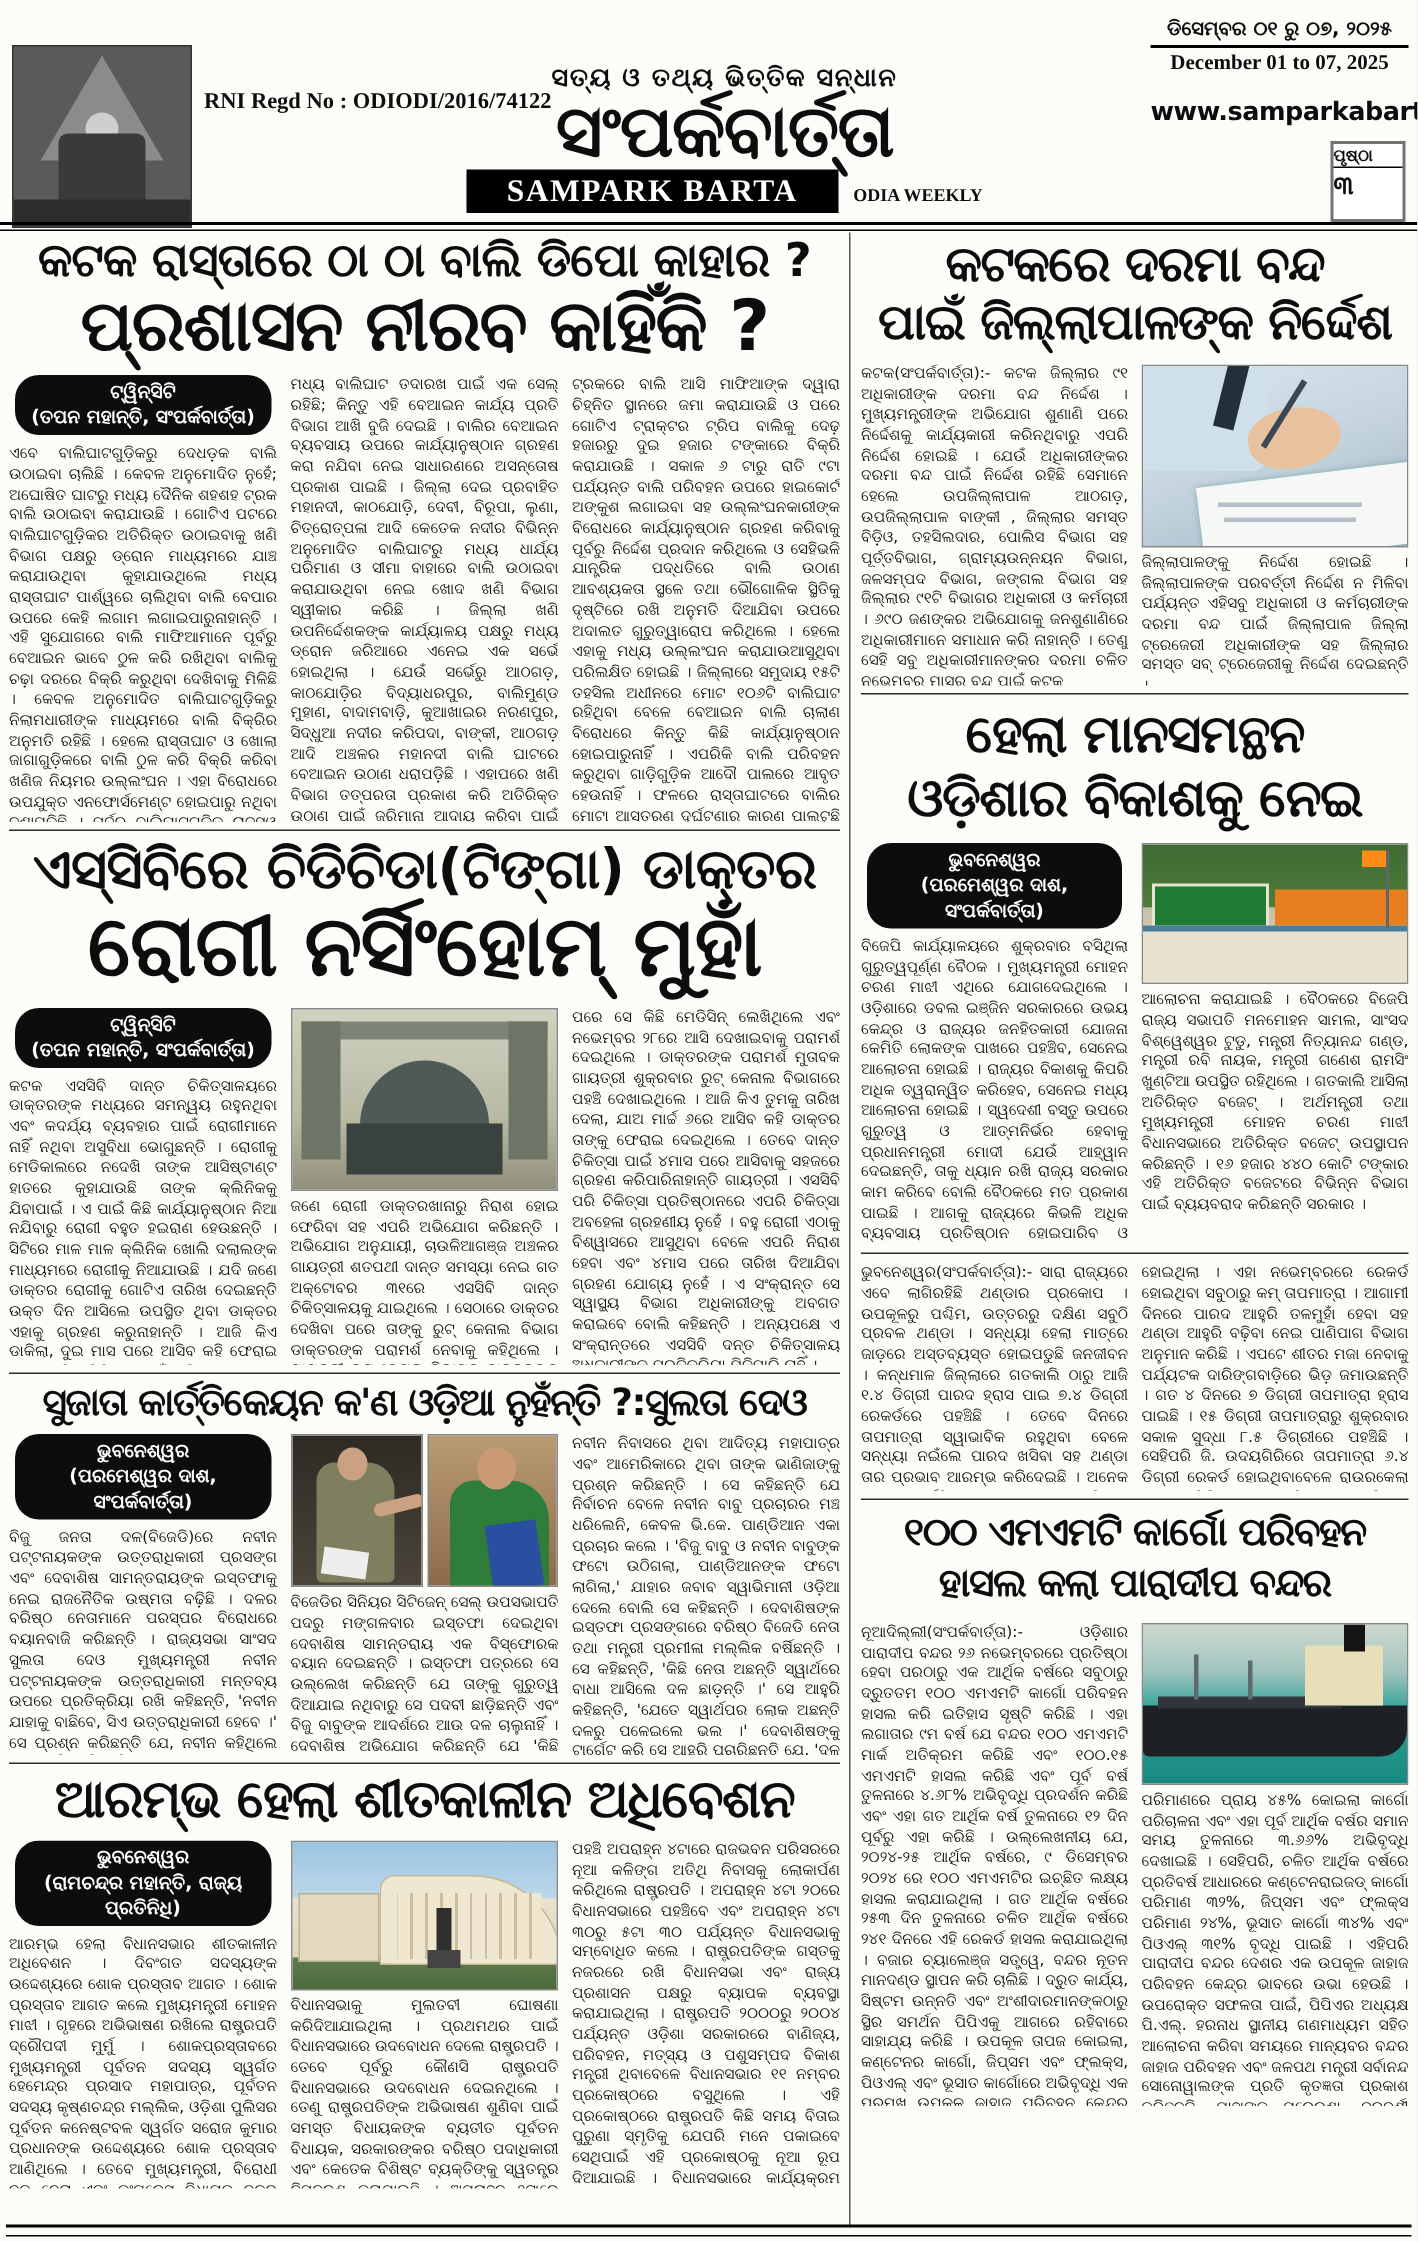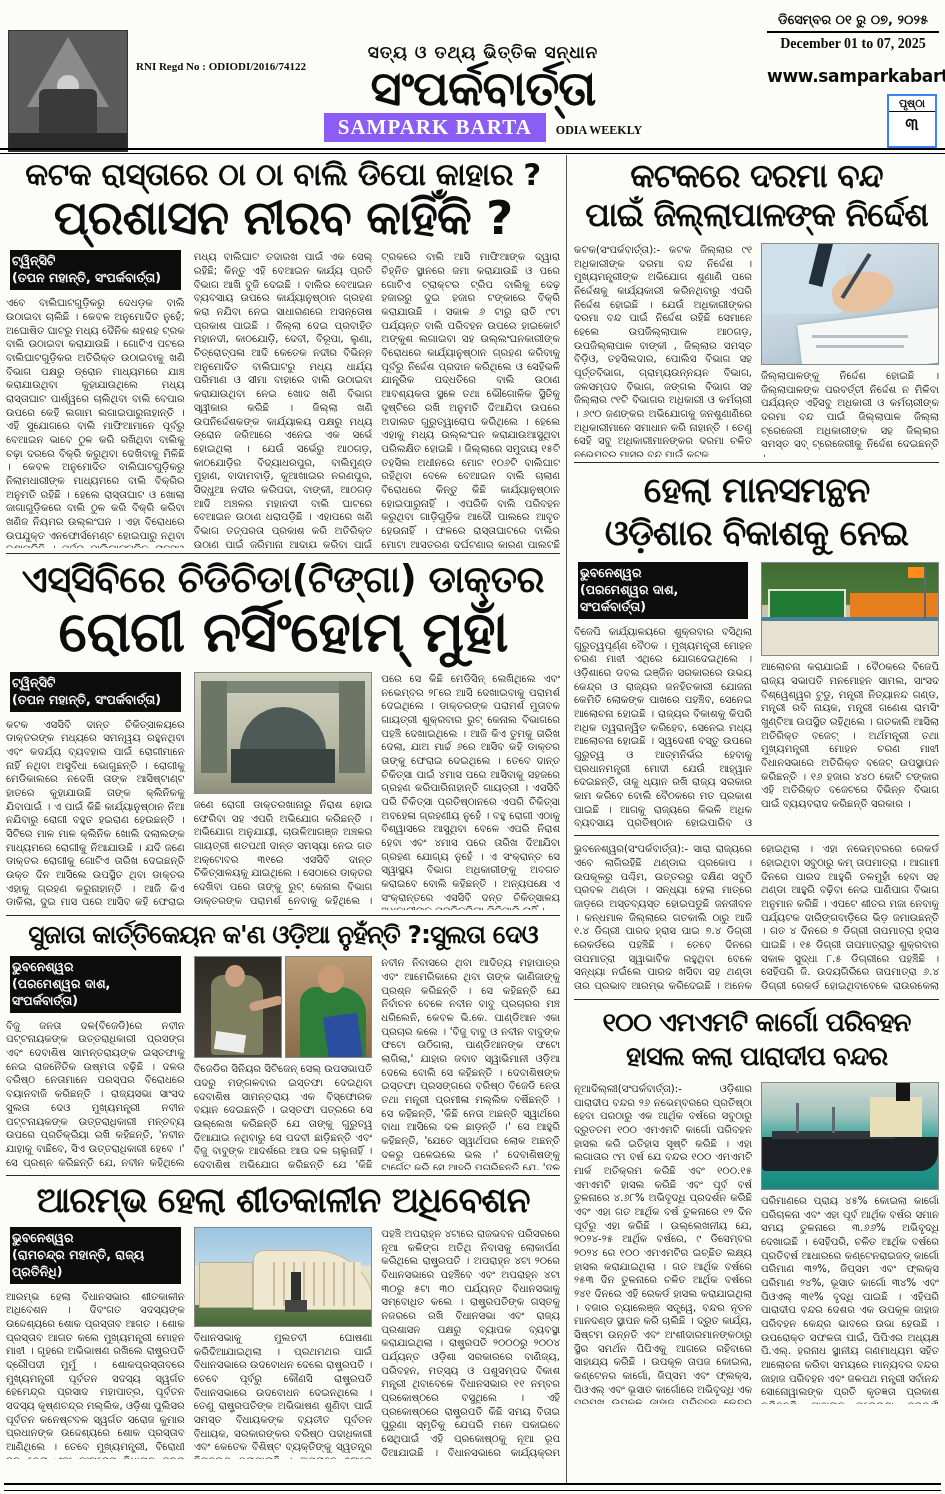--- a/index.html
+++ b/index.html
@@ -5,50 +5,50 @@
   html,body{margin:0;padding:0;background:#e8e8e4;}
   .np{position:relative;width:945px;height:1494px;margin:0 auto;background:#fcfcf9;color:#0d0d0d;
       font-family:"DejaVu Sans",sans-serif;overflow:hidden;}
   
   .mast{position:absolute;top:0;left:0;right:0;height:148px;}
   .deity{position:absolute;left:8px;top:30px;width:118px;height:120px;background:#5a5a5a;overflow:hidden;border:1px solid #333;}
   .deity .spire{position:absolute;left:18px;top:6px;width:0;height:0;border-left:41px solid transparent;border-right:41px solid transparent;border-bottom:70px solid #8b8b8b;}
   .deity .body2{position:absolute;left:30px;top:58px;width:58px;height:60px;background:#3a3a3a;border-radius:6px;}
   .deity .face{position:absolute;left:48px;top:44px;width:22px;height:22px;border-radius:50%;background:#cfcfcf;}
   .deity .base{position:absolute;left:0;bottom:0;width:118px;height:18px;background:#2c2c2c;}
-  .rni{position:absolute;left:136px;top:60px;font-family:"Liberation Serif",serif;font-weight:bold;font-size:11px;}
+  .rni{position:absolute;left:136px;top:60px;font-family:"Liberation Serif",serif;font-weight:bold;font-size:15px;}
   .mastc{position:absolute;left:268px;top:42px;width:430px;text-align:center;}
   .tagline{font-weight:bold;font-size:17px;letter-spacing:1px;}
   .title-od{font-size:48px;font-weight:900;line-height:1.02;letter-spacing:-1px;margin-top:2px;}
   .titlerow{display:flex;justify-content:center;align-items:flex-end;gap:10px;margin-top:0px;}
-  .title-en{background:#8b5cf6;color:#fff;font-family:"Liberation Serif",serif;font-weight:bold;font-size:21px;
-            padding:2px 14px;letter-spacing:1px;}
+  .title-en{background:#000000;color:#fff;font-family:"Liberation Serif",serif;font-weight:bold;font-size:21px;
+            padding:2px 27px;letter-spacing:1px;}
   .weekly{font-family:"Liberation Serif",serif;font-weight:bold;font-size:12px;padding-bottom:4px;}
   .dateblk{position:absolute;right:6px;top:12px;width:172px;text-align:center;}
   .date-od{font-weight:bold;font-size:13px;border-bottom:2px solid #000;padding-bottom:3px;}
   .date-en{font-family:"Liberation Serif",serif;font-weight:bold;font-size:14px;margin-top:3px;}
   .site{font-weight:bold;font-size:17px;margin-top:14px;letter-spacing:-0.3px;}
-  .pagebox{position:absolute;right:8px;top:94px;width:46px;height:50px;border:2px solid #3b82f6;text-align:center;background:#fff;}
+  .pagebox{position:absolute;right:8px;top:94px;width:46px;height:50px;border:2px solid #737373;text-align:left;background:#fff;}
   .pagebox .pl{font-size:11px;font-weight:bold;border-bottom:1px solid #000;padding:1px 0;}
   .pagebox .pn{font-size:17px;font-weight:bold;padding-top:2px;}
   .hr2{position:absolute;top:148px;left:0;right:0;height:3px;border-top:2px solid #000;border-bottom:1px solid #000;}
   
   .content{position:absolute;top:155px;left:0;right:0;bottom:0;}
   .vrule{position:absolute;left:566px;top:0;bottom:10px;width:1px;background:#555;}
   .lcol{position:absolute;left:6px;top:0;width:554px;}
   .rcol{position:absolute;left:574px;top:0;width:365px;}
   .bottomrule{position:absolute;left:4px;right:4px;bottom:3px;height:5px;border-top:2px solid #000;border-bottom:1px solid #000;}
   
   .kicker{font-weight:900;text-align:center;line-height:1.1;letter-spacing:-0.5px;}
   .hl{font-weight:900;text-align:center;line-height:1.05;letter-spacing:-1px;}
   .cols{display:flex;gap:9px;overflow:hidden;}
   .col{flex:1;overflow:hidden;}
   .body{font-size:10.2px;line-height:1.34;text-align:justify;}
-  .byline{background:#0d0d0d;color:#fff;font-weight:bold;font-size:12.5px;line-height:1.35;
-          padding:3px 2px;margin:0 4px 6px 4px;}
+  .byline{background:#0d0d0d;color:#fff;text-align:center;font-weight:bold;font-size:12.5px;line-height:1.35;
+          padding:3px 2px;margin:0 4px 6px 4px;border-radius:16px;}
   .sep{border-bottom:1px solid #2a2a2a;margin:5px 0 6px 0;}
   .photo{position:relative;overflow:hidden;width:100%;border:1px solid #888;box-sizing:border-box;margin-bottom:4px;}
   .prow{display:flex;gap:3px;margin-bottom:4px;}
   .prow .photo{margin-bottom:0;}
   
   .ph-sign{background:linear-gradient(160deg,#dde7ee 0%,#c2d2dd 55%,#9fb4c2 100%);}
   .ph-sign .sleeve{position:absolute;left:-12px;top:-8px;width:96px;height:78px;background:#cfe0ea;border-radius:12px;}
   .ph-sign .tie{position:absolute;left:52px;top:-4px;width:14px;height:46px;background:#22303c;transform:rotate(14deg);}
   .ph-sign .paper{position:absolute;left:38px;bottom:-6px;width:150px;height:54px;background:#f6f8f7;transform:rotate(-7deg);box-shadow:0 0 4px #8aa;}
   .ph-sign .tl1,.ph-sign .tl2{position:absolute;height:3px;background:#b6bfc6;}

